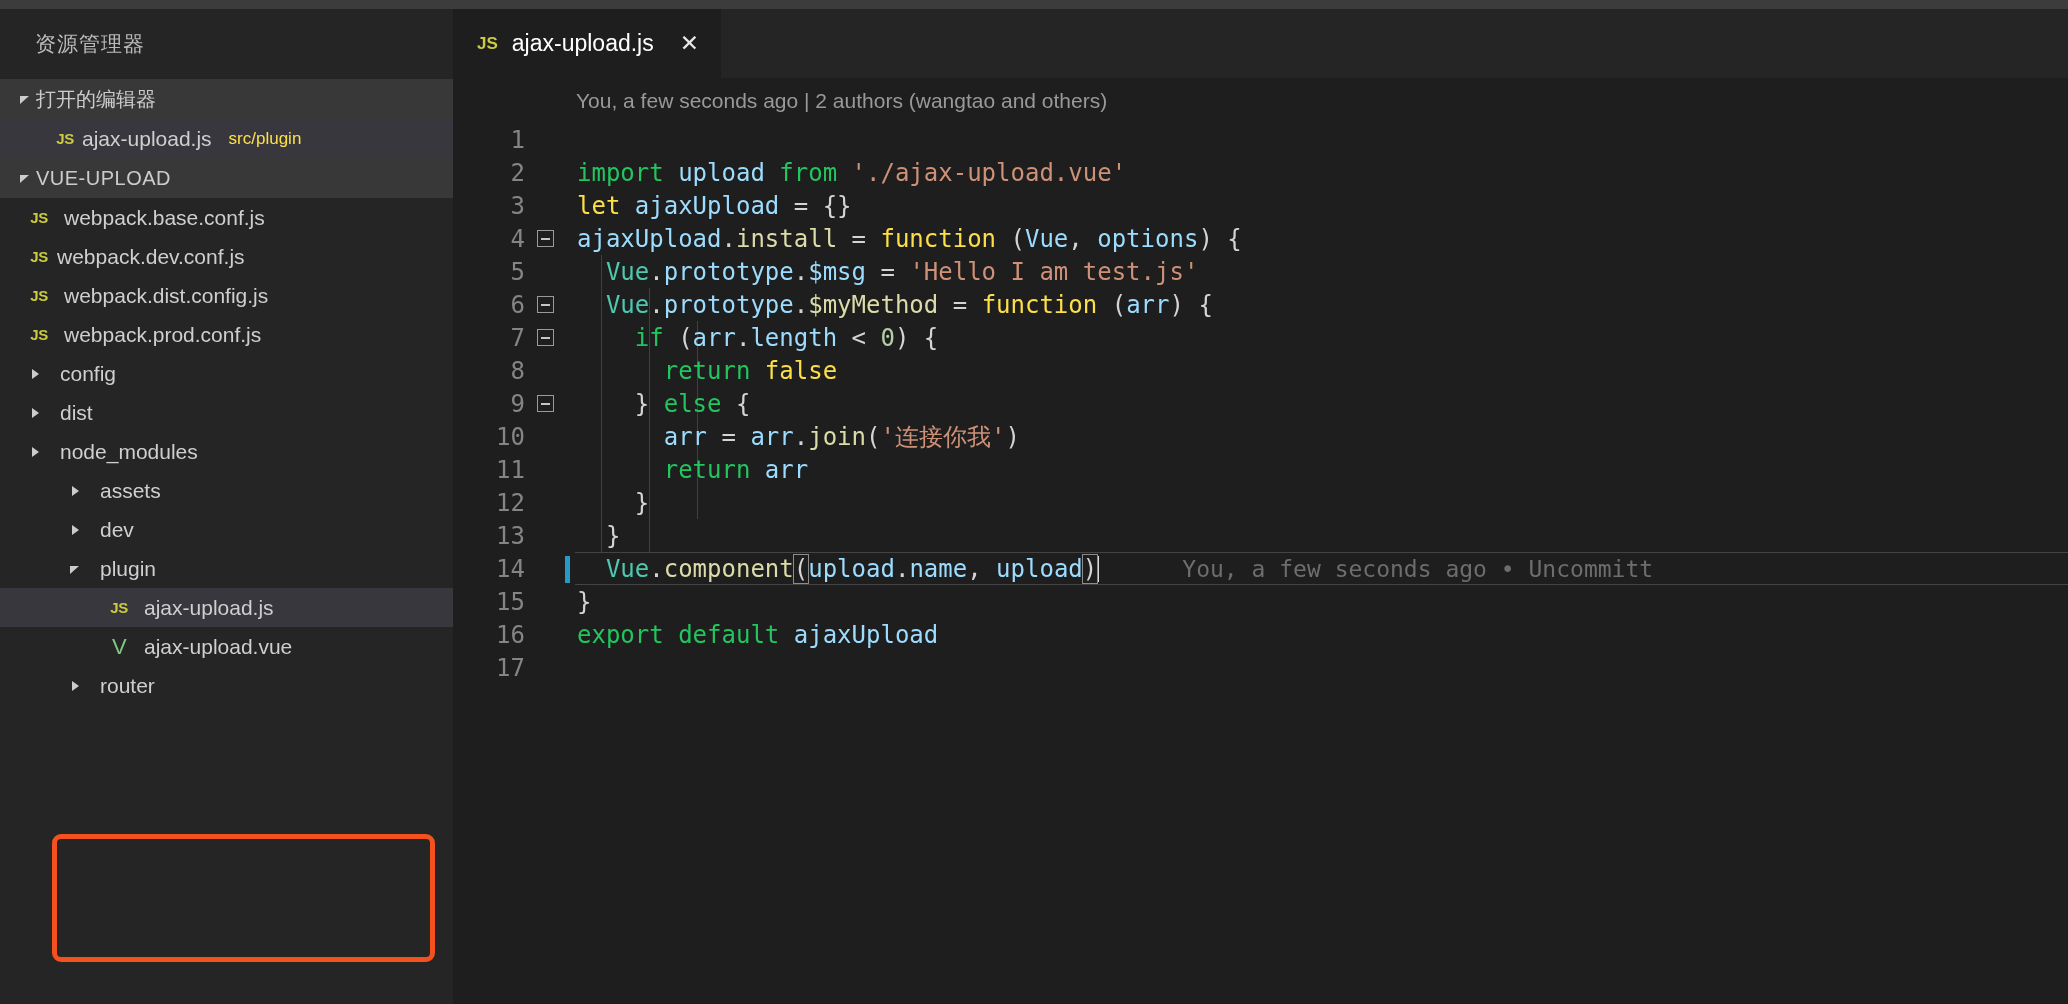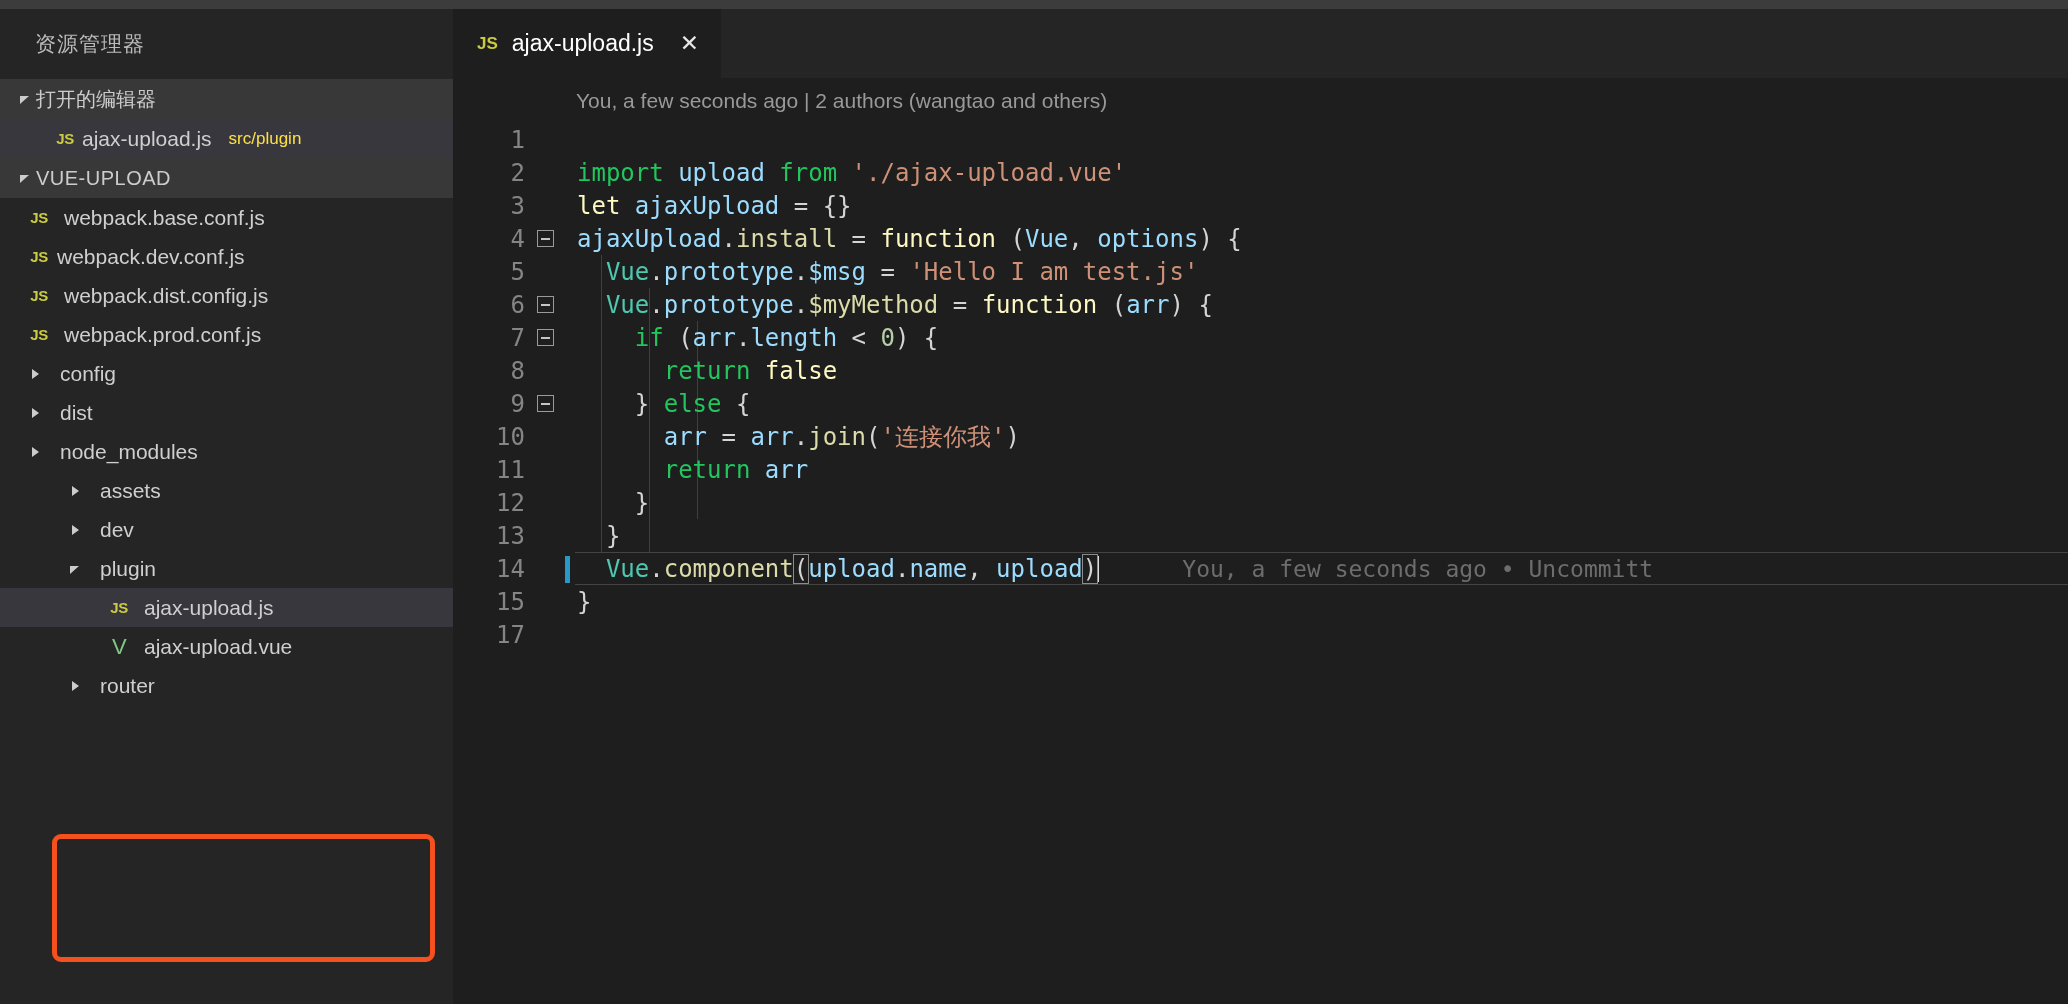--- a/index.html
+++ b/index.html
@@ -96,21 +96,21 @@
   }
   .caret { display:inline-block; width:2px; height:26px; background:#dddddd; vertical-align:-5px; }
   .brk { outline:1px solid #8c8c8c; }
   .blame-inline { color:#6d6d6d; font-size:23px; }
 
   
   .guide { position:absolute; width:1px; background:#404040; }
 
   
   .kw   { color:#22c55e; }
-  .kw2  { color:#fef9c3; }
+  .kw2  { color:#fde047; }
   .var  { color:#9cdcfe; }
   .str  { color:#ce9178; }
   .fn   { color:#dcdcaa; }
   .num  { color:#b5cea8; }
   .cls  { color:#4ec9b0; }
   .pl   { color:#d4d4d4; }
 </style>
 </head>
 <body>
 
@@ -274,18 +274,19 @@
           <div class="cl"><span class="gutter">6</span><span class="foldcol"><span class="foldbox"></span></span><span class="codetext"><span class="pl">  </span><span class="cls">Vue</span><span class="pl">.</span><span class="var">prototype</span><span class="pl">.</span><span class="fn">$myMethod </span><span class="pl">= </span><span class="kw2">function </span><span class="pl">(</span><span class="var">arr</span><span class="pl">) {</span></span></div>
           <div class="cl"><span class="gutter">7</span><span class="foldcol"><span class="foldbox"></span></span><span class="codetext"><span class="pl">    </span><span class="kw">if </span><span class="pl">(</span><span class="var">arr</span><span class="pl">.</span><span class="var">length </span><span class="pl">&lt; </span><span class="num">0</span><span class="pl">) {</span></span></div>
           <div class="cl"><span class="gutter">8</span><span class="foldcol"></span><span class="codetext"><span class="pl">      </span><span class="kw">return </span><span class="kw2">false</span></span></div>
           <div class="cl"><span class="gutter">9</span><span class="foldcol"><span class="foldbox"></span></span><span class="codetext"><span class="pl">    } </span><span class="kw">else </span><span class="pl">{</span></span></div>
           <div class="cl"><span class="gutter">10</span><span class="foldcol"></span><span class="codetext"><span class="pl">      </span><span class="var">arr </span><span class="pl">= </span><span class="var">arr</span><span class="pl">.</span><span class="fn">join</span><span class="pl">(</span><span class="str">'连接你我'</span><span class="pl">)</span></span></div>
           <div class="cl"><span class="gutter">11</span><span class="foldcol"></span><span class="codetext"><span class="pl">      </span><span class="kw">return </span><span class="var">arr</span></span></div>
           <div class="cl"><span class="gutter">12</span><span class="foldcol"></span><span class="codetext"><span class="pl">    }</span></span></div>
           <div class="cl"><span class="gutter">13</span><span class="foldcol"></span><span class="codetext"><span class="pl">  }</span></span></div>
           <div class="cl"><div class="curline-border"></div><div class="curline-mark"></div><span class="gutter">14</span><span class="foldcol"></span><span class="codetext"><span class="pl">  </span><span class="cls">Vue</span><span class="pl">.</span><span class="fn">component</span><span class="pl brk">(</span><span class="var">upload</span><span class="pl">.</span><span class="var">name</span><span class="pl">, </span><span class="var">upload</span><span class="pl brk">)</span><span class="caret"></span><span class="blame-inline">      You, a few seconds ago • Uncommitt</span></span></div>
           <div class="cl"><span class="gutter">15</span><span class="foldcol"></span><span class="codetext"><span class="pl">}</span></span></div>
+          <div class="cl"><span class="gutter">16</span><span class="foldcol"></span><span class="codetext"><span class="kw">export </span><span class="kw">default </span><span class="var">ajaxUpload</span></span></div>
           <div class="cl"><span class="gutter">17</span><span class="foldcol"></span><span class="codetext"></span></div>
         </div>
     </div>
 
   </div>
 </div>
 
 </body></html>

